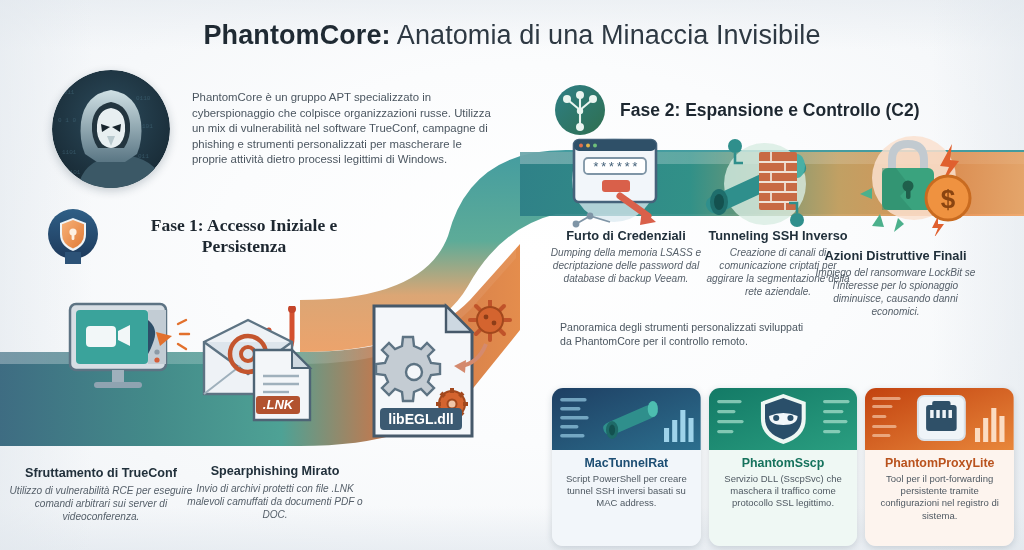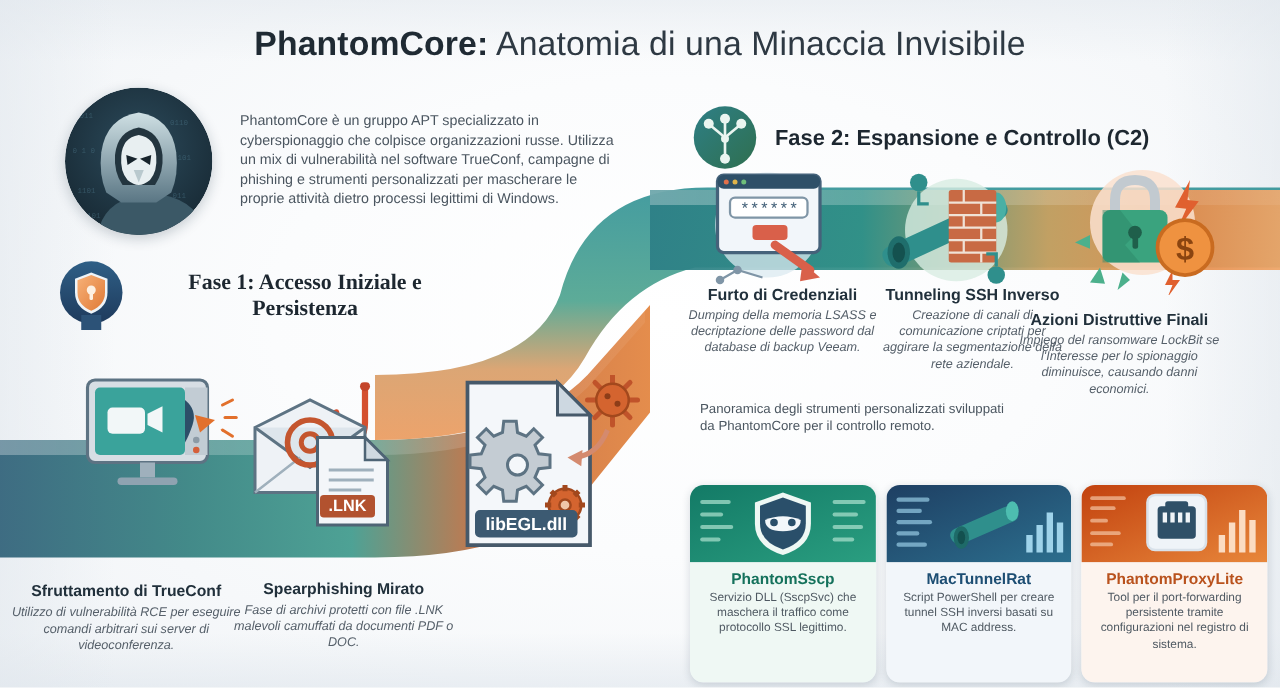--- a/index.html
+++ b/index.html
@@ -103,21 +103,21 @@
   .tool.blue  .body { background: #f2f6fa; }
   .tool.blue  .t-name { color: #1d4e73; }
   .tool.green .body { background: #eff8f4; }
   .tool.green .t-name { color: #15725c; }
   .tool.orange .body { background: #fdf4ee; }
   .tool.orange .t-name { color: #b9521d; }
 
   
   .ill { position: absolute; z-index: 20; }
   #ill-monitor { left: 60px;  top: 296px; width: 140px; height: 116px; }
-  #ill-mail    { left: 196px; top: 306px; width: 140px; height: 120px; }
+  #ill-mail    { left: 196px; top: 306px; width: 140px; height: 120px; font-style: italic; }
   #ill-dll     { left: 366px; top: 300px; width: 150px; height: 150px; }
   #ill-cred    { left: 560px; top: 132px; width: 116px; height: 104px; }
   #ill-tunnel  { left: 705px; top: 128px; width: 118px; height: 110px; }
   #ill-lock    { left: 852px; top: 126px; width: 122px; height: 110px; }
 </style>
 </head>
 <body>
 
 <div id="root">
 
@@ -446,21 +446,21 @@
     </svg>
   </div>
 
   <div class="cap" id="cap-trueconf">
     <div class="cap-t">Sfruttamento di TrueConf</div>
     <div class="cap-d">Utilizzo di vulnerabilità RCE per eseguire comandi arbitrari sui server di videoconferenza.</div>
   </div>
 
   <div class="cap" id="cap-spear">
     <div class="cap-t">Spearphishing Mirato</div>
-    <div class="cap-d">Fase di archivi protetti con file .LNK malevoli camuffati da documenti PDF o DOC.</div>
+    <div class="cap-d">Invio di archivi protetti con file .LNK malevoli camuffati da documenti PDF o DOC.</div>
   </div>
 
 
   <div class="cap" id="cap-furto">
     <div class="cap-t">Furto di Credenziali</div>
     <div class="cap-d">Dumping della memoria LSASS e decriptazione delle password dal database di backup Veeam.</div>
   </div>
 
   <div class="cap" id="cap-tunnel">
     <div class="cap-t">Tunneling SSH Inverso</div>
@@ -468,20 +468,57 @@
   </div>
 
   <div class="cap" id="cap-azioni">
     <div class="cap-t">Azioni Distruttive Finali</div>
     <div class="cap-d">Impiego del ransomware LockBit se l'Interesse per lo spionaggio diminuisce, causando danni economici.</div>
   </div>
 
   <div id="panoramica">Panoramica degli strumenti personalizzati sviluppati da PhantomCore per il controllo remoto.</div>
 
   <div id="tools">
+
+    <div class="tool blue">
+      <div class="thumb">
+        <svg viewBox="0 0 146 62" width="100%" height="100%" preserveAspectRatio="none" xmlns="http://www.w3.org/2000/svg">
+          <defs>
+            <linearGradient id="gT1" x1="0" y1="0" x2="1" y2="1">
+              <stop offset="0" stop-color="#1e3f63"></stop>
+                <stop offset="1" stop-color="#2c6f8e"></stop>
+            </linearGradient>
+          </defs>
+          <rect width="146" height="62" fill="url(#gT1)"></rect>
+          <g fill="#8fc3dd" opacity=".75">
+            <rect x="8" y="10" width="26" height="3.4" rx="1.7"></rect>
+            <rect x="8" y="19" width="20" height="3.4" rx="1.7"></rect>
+            <rect x="8" y="28" width="28" height="3.4" rx="1.7"></rect>
+            <rect x="8" y="37" width="18" height="3.4" rx="1.7"></rect>
+            <rect x="8" y="46" width="24" height="3.4" rx="1.7"></rect>
+          </g>
+          <g transform="translate(52,12)">
+            <path d="M4 22 l36-16 q8-3 11 3 q3 6-5 9 l-36 16 q-8 3-11-3 q-3-6 5-9 z" fill="#2f8f8c"></path>
+            <ellipse cx="7" cy="30" rx="6" ry="9" fill="#1e6a68"></ellipse>
+            <ellipse cx="7" cy="30" rx="3" ry="5.4" fill="#13504f"></ellipse>
+            <ellipse cx="47" cy="9" rx="5" ry="8" fill="#4dbdb0"></ellipse>
+          </g>
+          <g fill="#9fd3ea">
+            <rect x="110" y="40" width="5" height="14"></rect>
+              <rect x="118" y="32" width="5" height="22"></rect>
+            <rect x="126" y="22" width="5" height="32"></rect>
+              <rect x="134" y="30" width="5" height="24"></rect>
+          </g>
+        </svg>
+      </div>
+      <div class="body">
+        <div class="t-name">MacTunnelRat</div>
+        <div class="t-desc">Script PowerShell per creare tunnel SSH inversi basati su MAC address.</div>
+      </div>
+    </div>
 
     <div class="tool green">
       <div class="thumb">
         <svg viewBox="0 0 146 62" width="100%" height="100%" preserveAspectRatio="none" xmlns="http://www.w3.org/2000/svg">
           <defs>
             <linearGradient id="gT2" x1="0" y1="0" x2="1" y2="1">
               <stop offset="0" stop-color="#137a66"></stop>
                 <stop offset="1" stop-color="#2a9e80"></stop>
             </linearGradient>
           </defs>
@@ -504,57 +541,20 @@
             <circle cx="30" cy="24" r="3" fill="#2a4f6a"></circle>
           </g>
         </svg>
       </div>
       <div class="body">
         <div class="t-name">PhantomSscp</div>
         <div class="t-desc">Servizio DLL (SscpSvc) che maschera il traffico come protocollo SSL legittimo.</div>
       </div>
     </div>
 
-    <div class="tool blue">
-      <div class="thumb">
-        <svg viewBox="0 0 146 62" width="100%" height="100%" preserveAspectRatio="none" xmlns="http://www.w3.org/2000/svg">
-          <defs>
-            <linearGradient id="gT1" x1="0" y1="0" x2="1" y2="1">
-              <stop offset="0" stop-color="#1e3f63"></stop>
-                <stop offset="1" stop-color="#2c6f8e"></stop>
-            </linearGradient>
-          </defs>
-          <rect width="146" height="62" fill="url(#gT1)"></rect>
-          <g fill="#8fc3dd" opacity=".75">
-            <rect x="8" y="10" width="26" height="3.4" rx="1.7"></rect>
-            <rect x="8" y="19" width="20" height="3.4" rx="1.7"></rect>
-            <rect x="8" y="28" width="28" height="3.4" rx="1.7"></rect>
-            <rect x="8" y="37" width="18" height="3.4" rx="1.7"></rect>
-            <rect x="8" y="46" width="24" height="3.4" rx="1.7"></rect>
-          </g>
-          <g transform="translate(52,12)">
-            <path d="M4 22 l36-16 q8-3 11 3 q3 6-5 9 l-36 16 q-8 3-11-3 q-3-6 5-9 z" fill="#2f8f8c"></path>
-            <ellipse cx="7" cy="30" rx="6" ry="9" fill="#1e6a68"></ellipse>
-            <ellipse cx="7" cy="30" rx="3" ry="5.4" fill="#13504f"></ellipse>
-            <ellipse cx="47" cy="9" rx="5" ry="8" fill="#4dbdb0"></ellipse>
-          </g>
-          <g fill="#9fd3ea">
-            <rect x="110" y="40" width="5" height="14"></rect>
-              <rect x="118" y="32" width="5" height="22"></rect>
-            <rect x="126" y="22" width="5" height="32"></rect>
-              <rect x="134" y="30" width="5" height="24"></rect>
-          </g>
-        </svg>
-      </div>
-      <div class="body">
-        <div class="t-name">MacTunnelRat</div>
-        <div class="t-desc">Script PowerShell per creare tunnel SSH inversi basati su MAC address.</div>
-      </div>
-    </div>
-
     <div class="tool orange">
       <div class="thumb">
         <svg viewBox="0 0 146 62" width="100%" height="100%" preserveAspectRatio="none" xmlns="http://www.w3.org/2000/svg">
           <defs>
             <linearGradient id="gT3" x1="0" y1="0" x2="1" y2="1">
               <stop offset="0" stop-color="#c2420f"></stop>
                 <stop offset="1" stop-color="#e8873b"></stop>
             </linearGradient>
           </defs>
           <rect width="146" height="62" fill="url(#gT3)"></rect>

